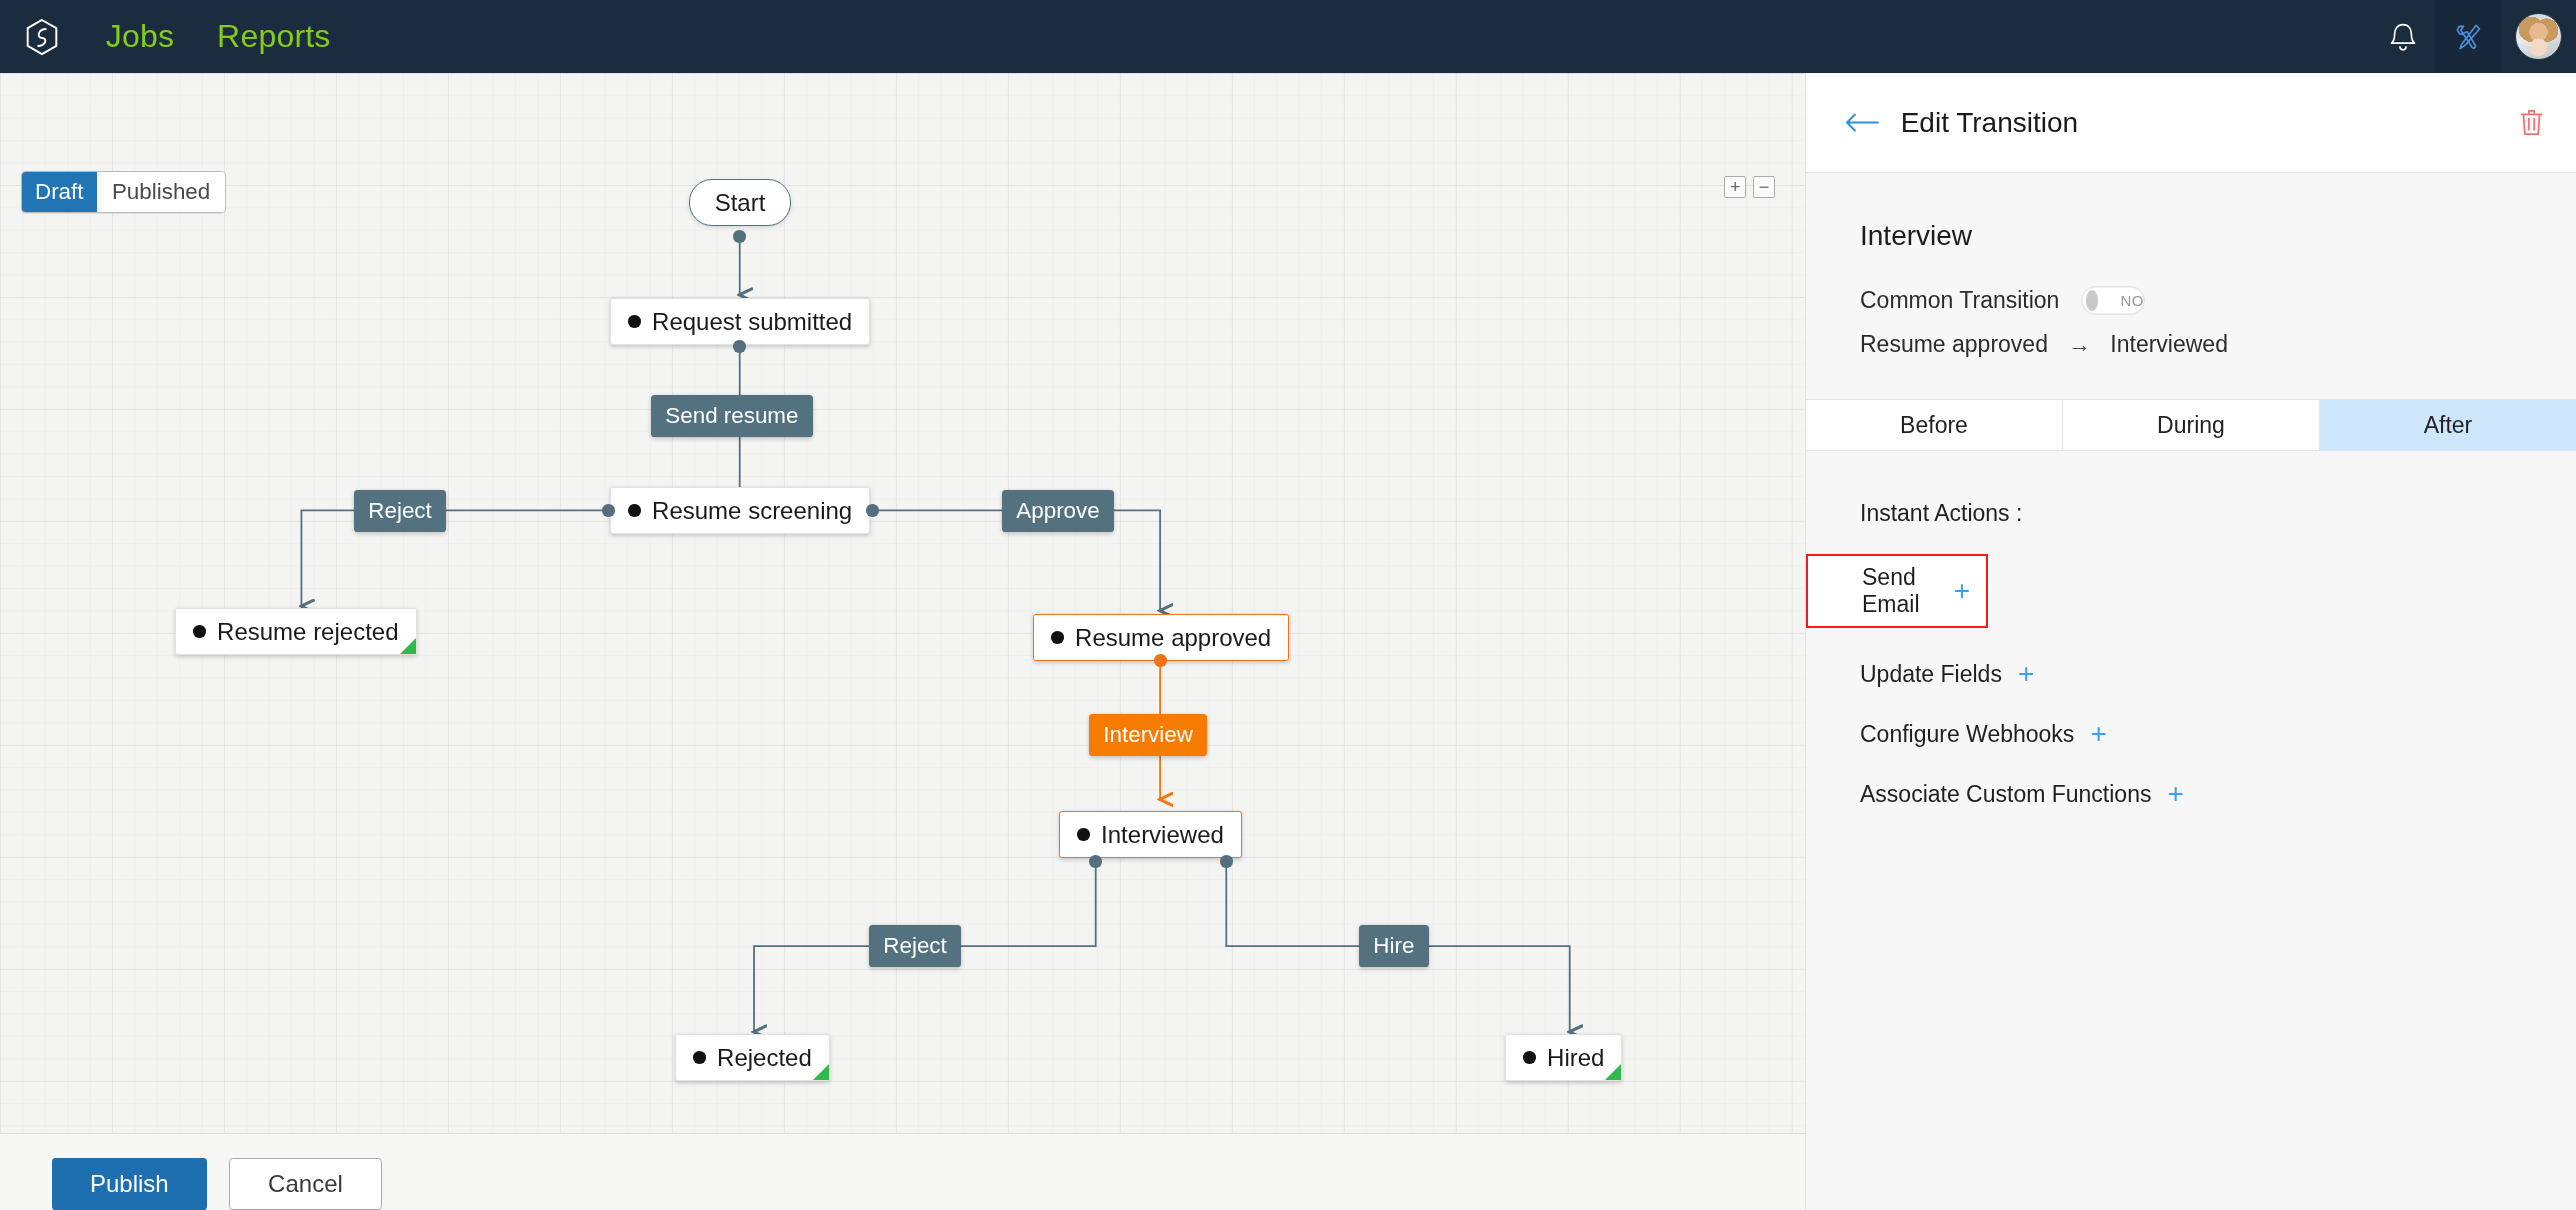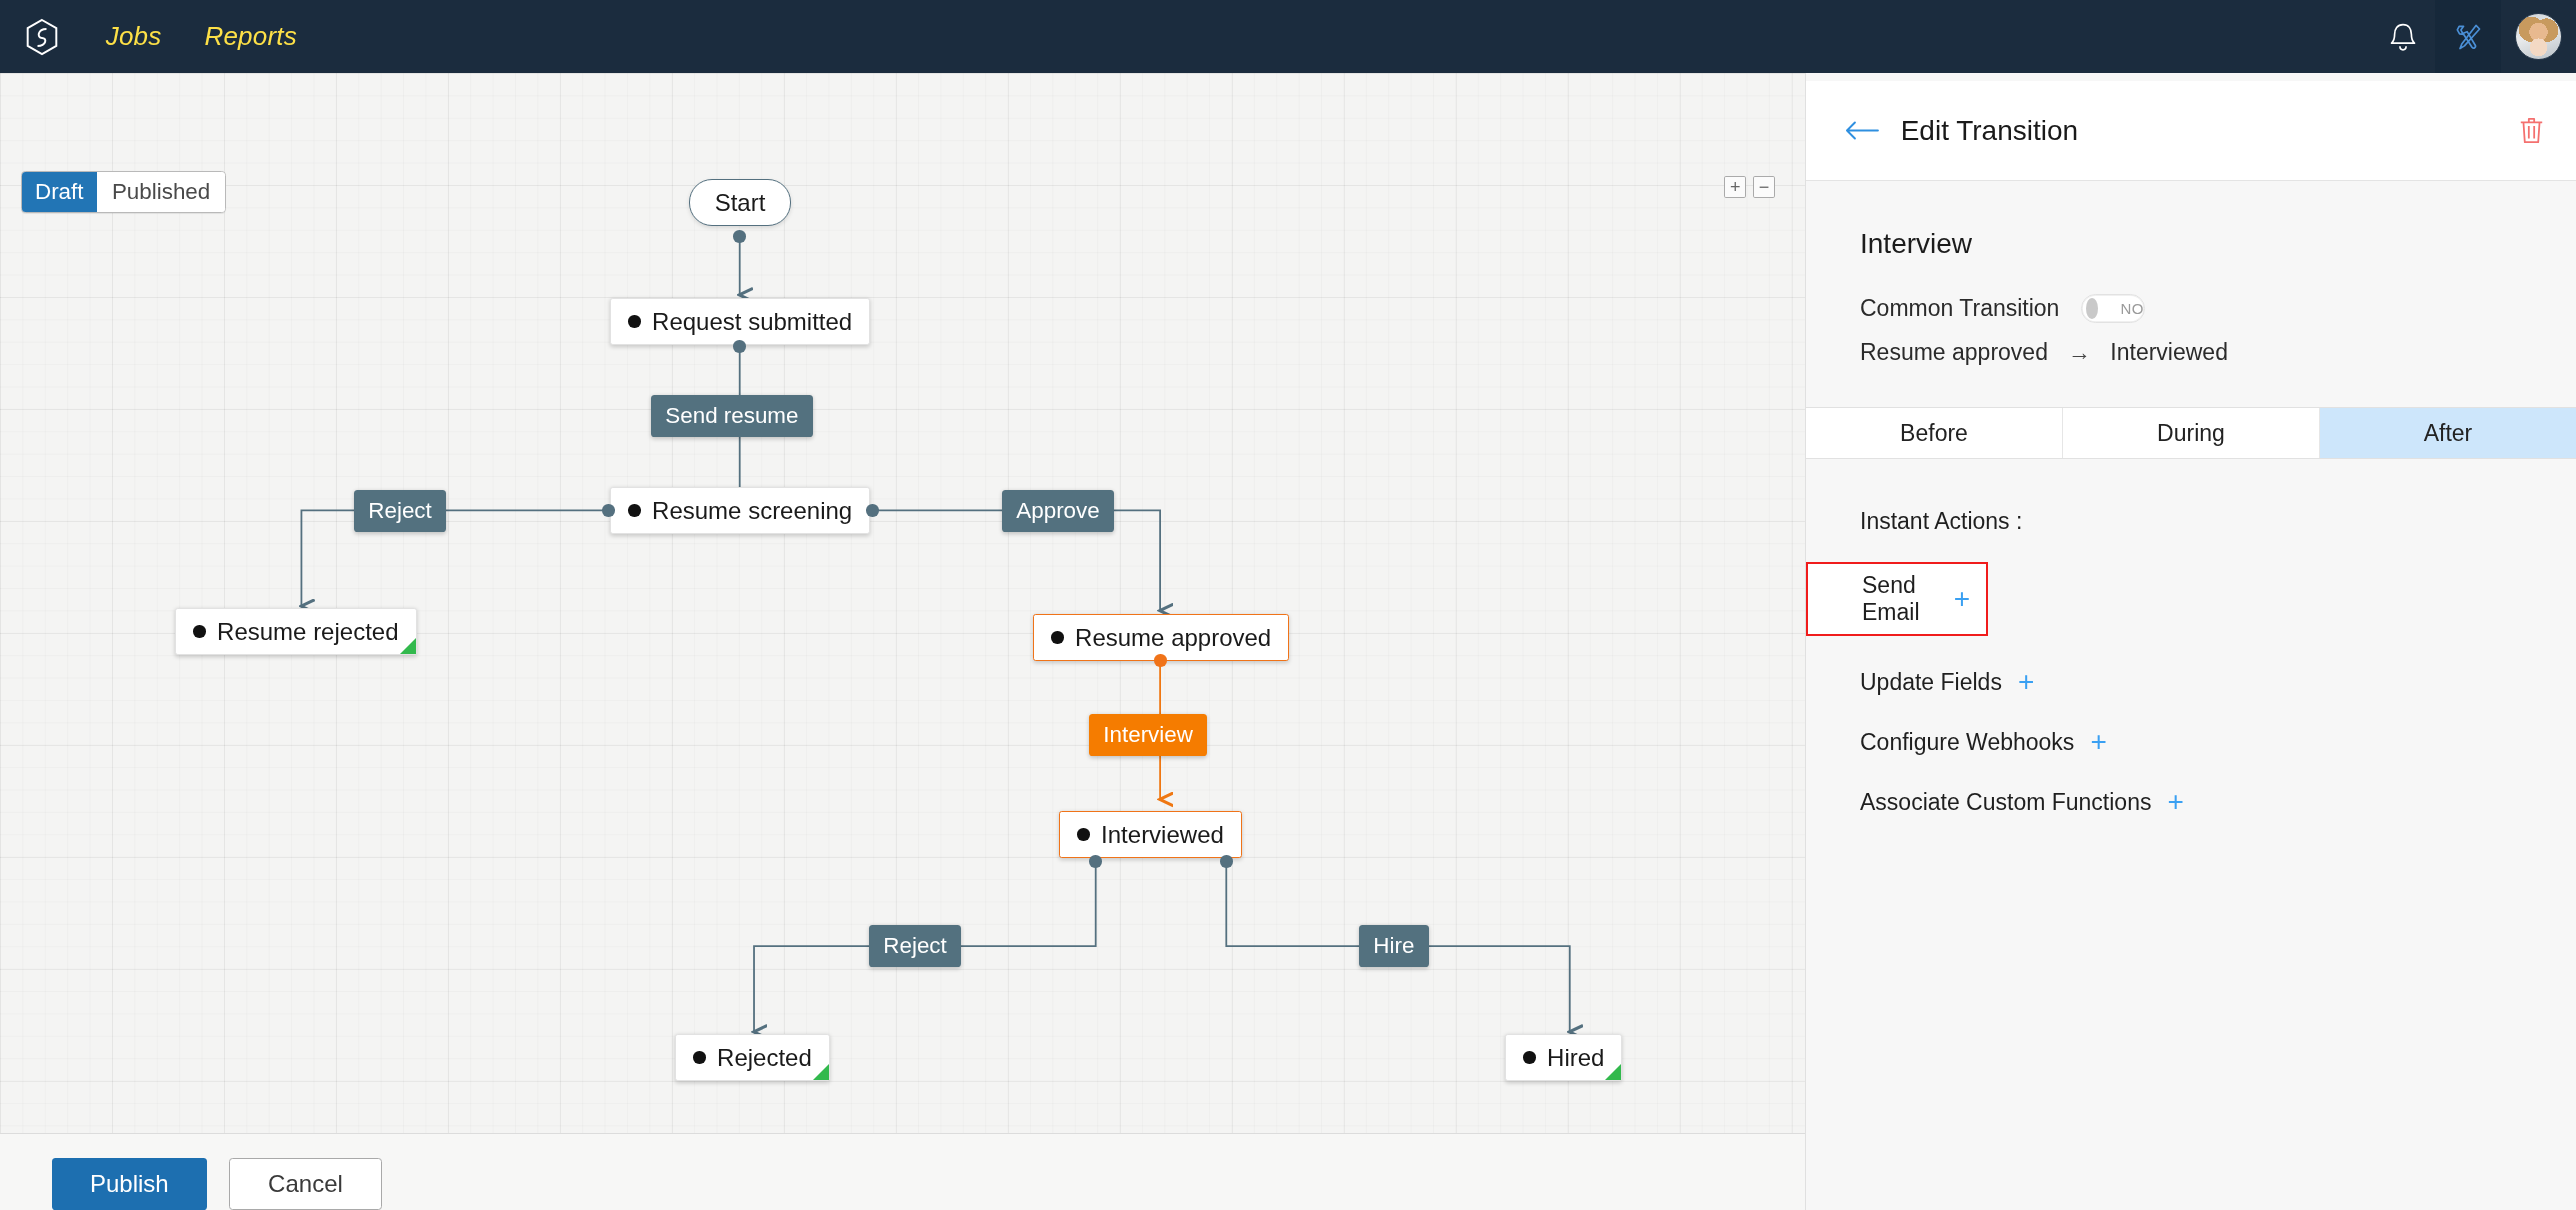--- a/index.html
+++ b/index.html
@@ -10,22 +10,22 @@
     overflow: hidden;
   }
 
   
   #topnav {
     position: absolute; left: 0; top: 0; width: 2576px; height: 73px;
     background: #1b2c3e; display: flex; align-items: center;
   }
   #brand-logo { margin-left: 19.7px; width: 45px; height: 45px; display:flex; align-items:center; justify-content:center; }
   .nav-link {
-    color: #fde047; font-size: 26px; margin-left: 43px; letter-spacing: 0.2px;
-    cursor: pointer; white-space: nowrap; font-style: italic;
+    color: #84cc16; font-size: 32px; margin-left: 43px; letter-spacing: 0.2px;
+    cursor: pointer; white-space: nowrap;
   }
   #nav-jobs { margin-left: 41px; }
   #nav-spacer { flex: 1; }
   .nav-icon-btn {
     width: 64px; height: 73px; display: flex; align-items: center; justify-content: center;
     cursor: pointer;
   }
   #tools-btn { background: #16283a; width: 66px; }
   #avatar-wrap { width: 75px; height: 73px; display:flex; align-items:center; justify-content:center; cursor:pointer; }
   #avatar {
@@ -132,21 +132,21 @@
     font-family: "Liberation Sans", sans-serif;
   }
 
   
   #right-panel {
     position: absolute; left: 1805px; top: 73px; width: 771px; height: 1137px;
     background: #f7f7f7; border-left: 0.9px solid #e0e0e0;
   }
   #panel-header {
     height: 100px; background: #ffffff; border-bottom: 0.9px solid #e4e4e4;
-    display: flex; align-items: center; padding: 0 27px 0 36px; margin-top: 8px;
+    display: flex; align-items: center; padding: 0 27px 0 36px;
   }
   #back-arrow { width: 39px; height: 39px; display:flex; align-items:center; justify-content:center; cursor: pointer; }
   #panel-title { font-size: 28px; color: #1a1a1a; margin-left: 19.7px; }
   #header-spacer { flex: 1; }
   #delete-icon { width: 36px; height: 39px; display:flex; align-items:center; justify-content:center; cursor: pointer; }
 
   #panel-body { padding: 0 0 0 0; }
   #transition-name { font-size: 28px; color: #1c1c1c; padding: 47px 0 0 54px; }
 
   #common-row { display: flex; align-items: center; padding: 34px 0 0 54px; }

